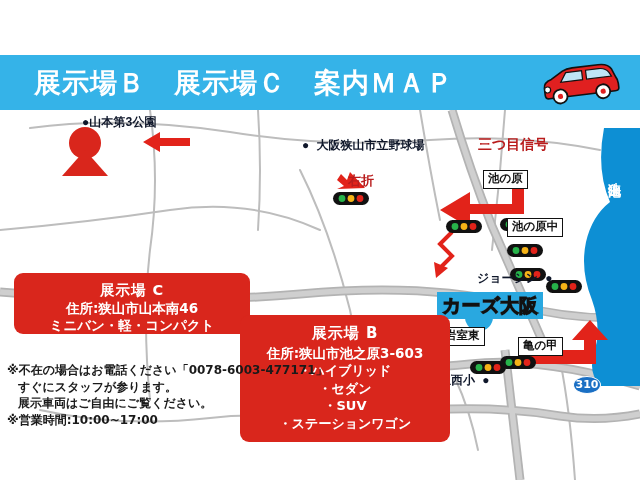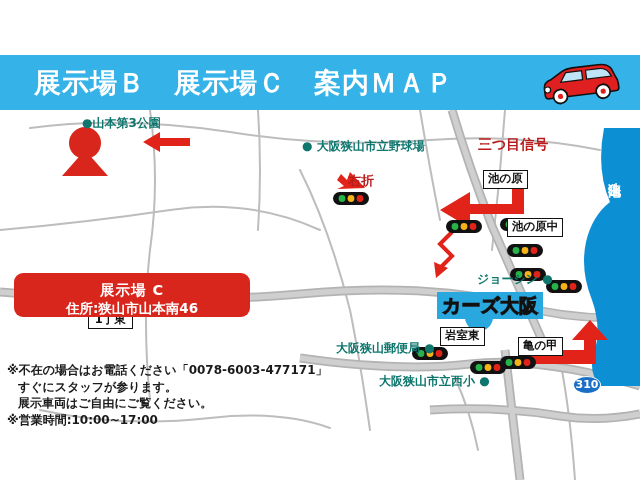--- a/index.html
+++ b/index.html
@@ -28,22 +28,22 @@
   #callout-c{left:14px;top:163px;width:236px;padding:8px 6px 0;}
   #callout-c .ln{font-size:13.5px;line-height:17px;}
   #callout-c .ttl{font-size:14.5px;line-height:19px;letter-spacing:1px;}
 
   #callout-b{left:240px;top:205px;width:210px;padding:8px 6px 10px;}
   #callout-b .ttl{font-size:15px;line-height:21px;letter-spacing:1px;}
   #callout-b .ln{font-size:13.5px;line-height:18px;}
   #callout-b .li{font-size:13px;line-height:17.5px;}
 
   
-  .lbl{position:absolute;white-space:nowrap;font-weight:bold;color:#0f766e;
-       font-size:11.5px;line-height:13px;}
+  .lbl{position:absolute;white-space:nowrap;font-weight:bold;color:#0f172a;
+       font-size:11.5px;line-height:13px;font-family:Liberation Mono, monospace;}
   .lbl-dot{font-size:12px;}
 
   
   .boxlbl{position:absolute;border:1.6px solid #111;background:#fff;color:#111;
           font-weight:bold;font-size:11.5px;line-height:13.5px;text-align:center;
           padding:1px 4px 2px;white-space:nowrap;}
 
   
   .redlbl{position:absolute;color:#b91c1c;font-weight:bold;white-space:nowrap;}
 
@@ -267,22 +267,31 @@
 
     <div class="vlbl" style="left:607px;top:62px;">狭山池</div>
 
     <div class="shield" style="left:211px;top:172px;">34</div>
 
     <div class="shield" style="left:573px;top:266px;">310</div>
 
     <div class="callout" id="callout-c">
       <div class="ttl">展示場 C</div>
       <div class="ln">住所:狭山市山本南46</div>
-    </div>
-
+      <div class="ln">ミニバン・軽・コンパクト</div>
+    </div>
+
+    <div class="callout" id="callout-b">
+      <div class="ttl">展示場 B</div>
+      <div class="ln">住所:狭山市池之原3-603</div>
+      <div class="li">・ハイブリッド</div>
+      <div class="li">・セダン</div>
+      <div class="li">・SUV</div>
+      <div class="li">・ステーションワゴン</div>
+    </div>
 
   </div>
 
   <div class="note">
     <div>※不在の場合はお電話ください「0078-6003-477171」</div>
     <div class="ind">すぐにスタッフが参ります。</div>
     <div class="ind">展示車両はご自由にご覧ください。</div>
     <div>※営業時間:10:00~17:00</div>
   </div>
 

